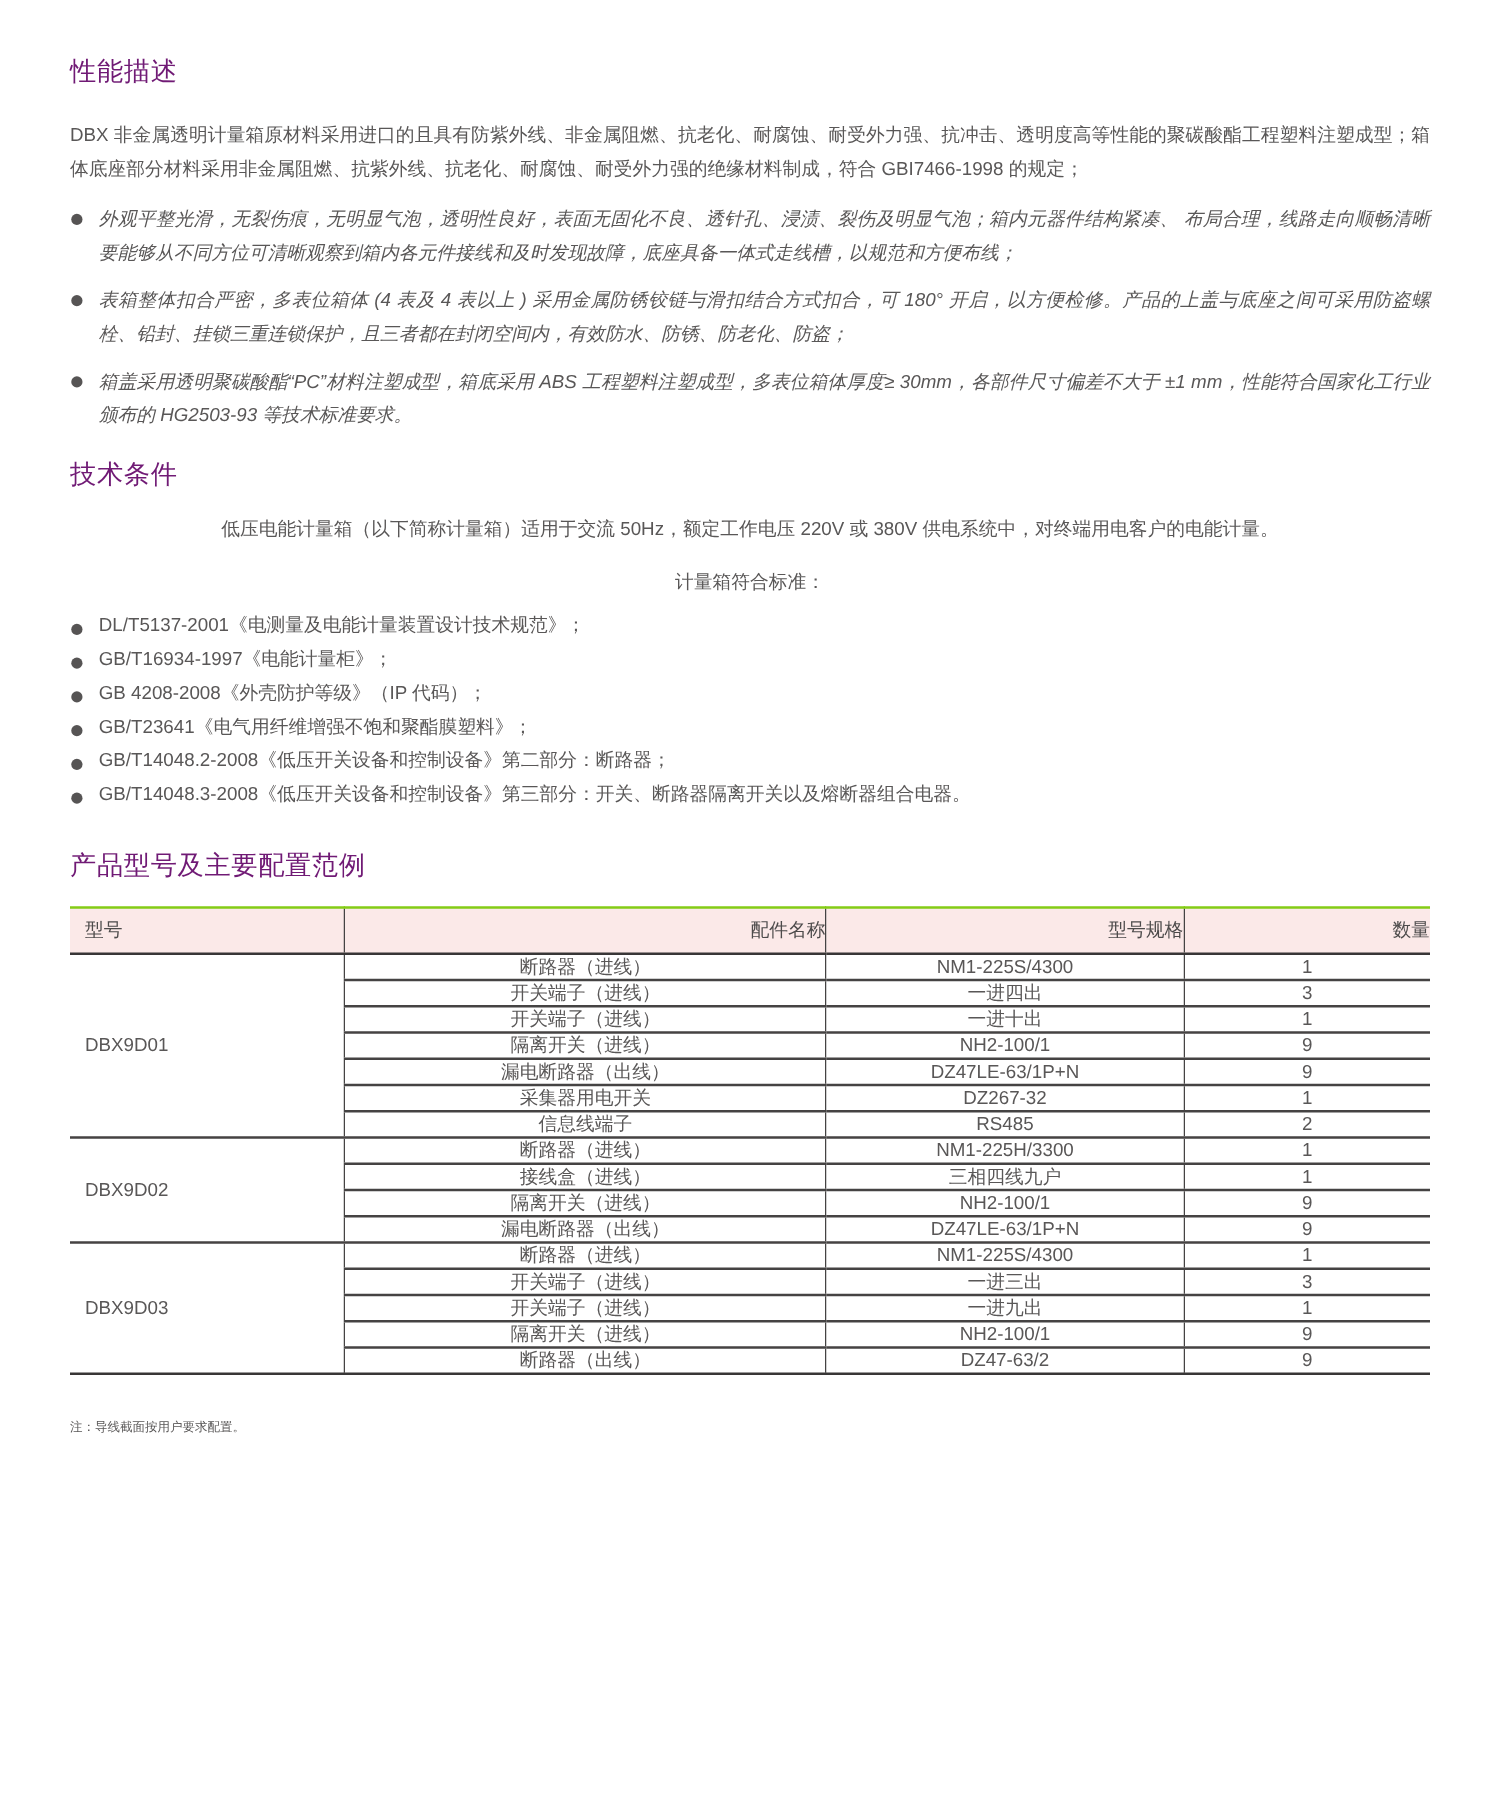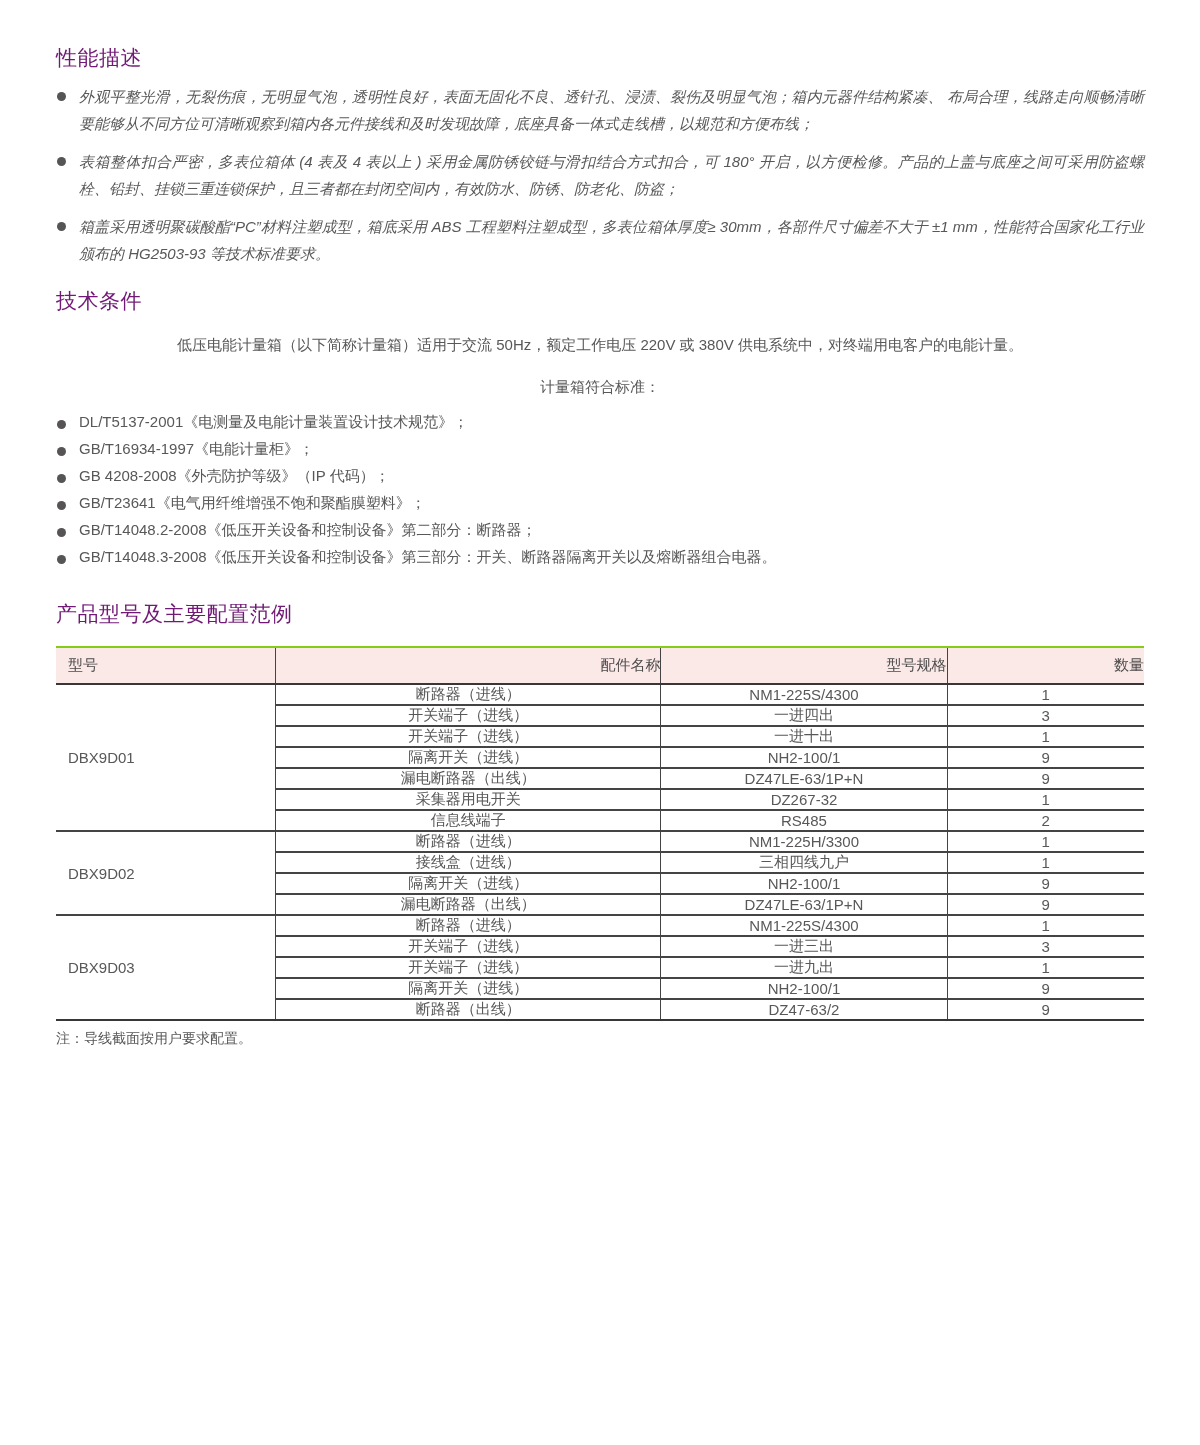--- a/index.html
+++ b/index.html
@@ -87,33 +87,34 @@
   }
   .config-table tbody td.c-model {
     text-align:left;
     padding-left:12px;
   }
   .config-table tbody td.c-name,
   .config-table tbody td.c-spec,
   .config-table tbody td.c-qty { border-left:1px solid #454343; }
 
   .table-note {
-    margin-top:8px;
-    font-size:14px;
+    margin-top:34px;
+    font-size:10px;
     line-height:18px;
     color:#595757;
   }
 </style>
 </head>
 <body>
 
 <div class="page">
 
   <section>
     <h2 class="section-title">性能描述</h2>
+    <p class="intro">DBX 非金属透明计量箱原材料采用进口的且具有防紫外线、非金属阻燃、抗老化、耐腐蚀、耐受外力强、抗冲击、透明度高等性能的聚碳酸酯工程塑料注塑成型；箱体底座部分材料采用非金属阻燃、抗紫外线、抗老化、耐腐蚀、耐受外力强的绝缘材料制成，符合 GBI7466-1998 的规定；</p>
     <ul class="dotted perf-bullets">
         <li><span class="dot"></span><span>外观平整光滑，无裂伤痕，无明显气泡，透明性良好，表面无固化不良、透针孔、浸渍、裂伤及明显气泡；箱内元器件结构紧凑、 布局合理，线路走向顺畅清晰要能够从不同方位可清晰观察到箱内各元件接线和及时发现故障，底座具备一体式走线槽，以规范和方便布线；</span></li>
         <li><span class="dot"></span><span>表箱整体扣合严密，多表位箱体 (4 表及 4 表以上 ) 采用金属防锈铰链与滑扣结合方式扣合，可 180° 开启，以方便检修。产品的上盖与底座之间可采用防盗螺栓、铅封、挂锁三重连锁保护，且三者都在封闭空间内，有效防水、防锈、防老化、防盗；</span></li>
         <li><span class="dot"></span><span>箱盖采用透明聚碳酸酯“PC”材料注塑成型，箱底采用 ABS 工程塑料注塑成型，多表位箱体厚度≥ 30mm，各部件尺寸偏差不大于 ±1 mm，性能符合国家化工行业颁布的 HG2503-93 等技术标准要求。</span></li>
       </ul>
   </section>
 
   <section class="tech-section">
     <h2 class="section-title">技术条件</h2>
     <p class="tech-intro">低压电能计量箱（以下简称计量箱）适用于交流 50Hz，额定工作电压 220V 或 380V 供电系统中，对终端用电客户的电能计量。</p>

